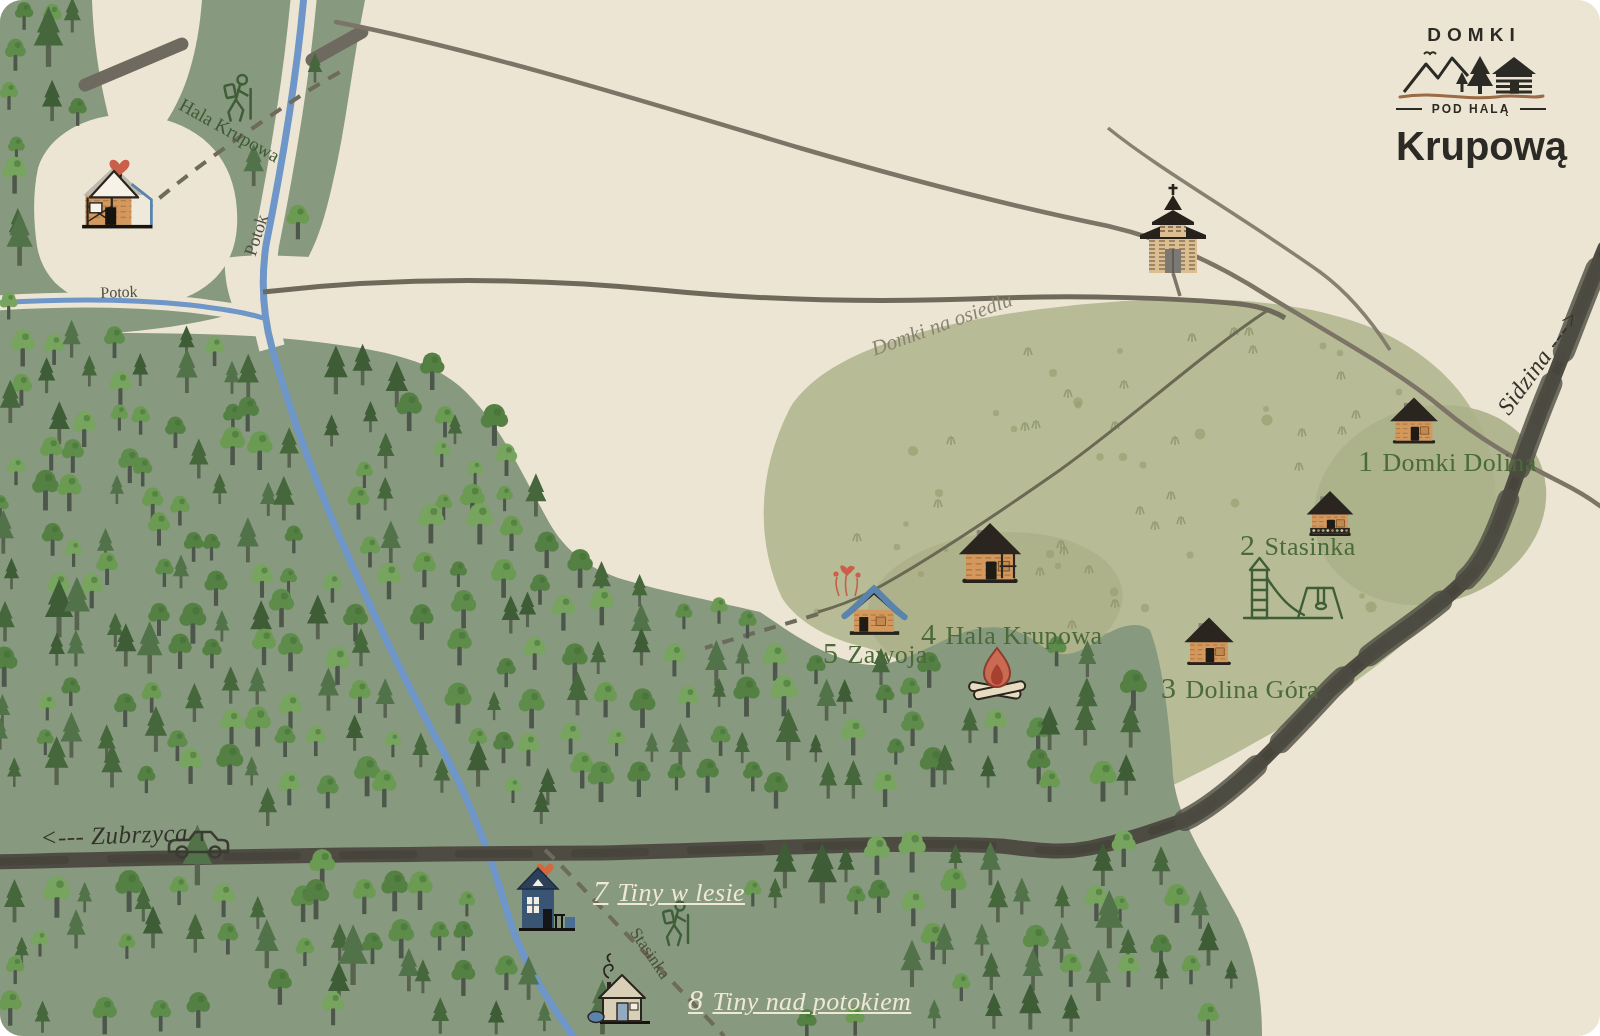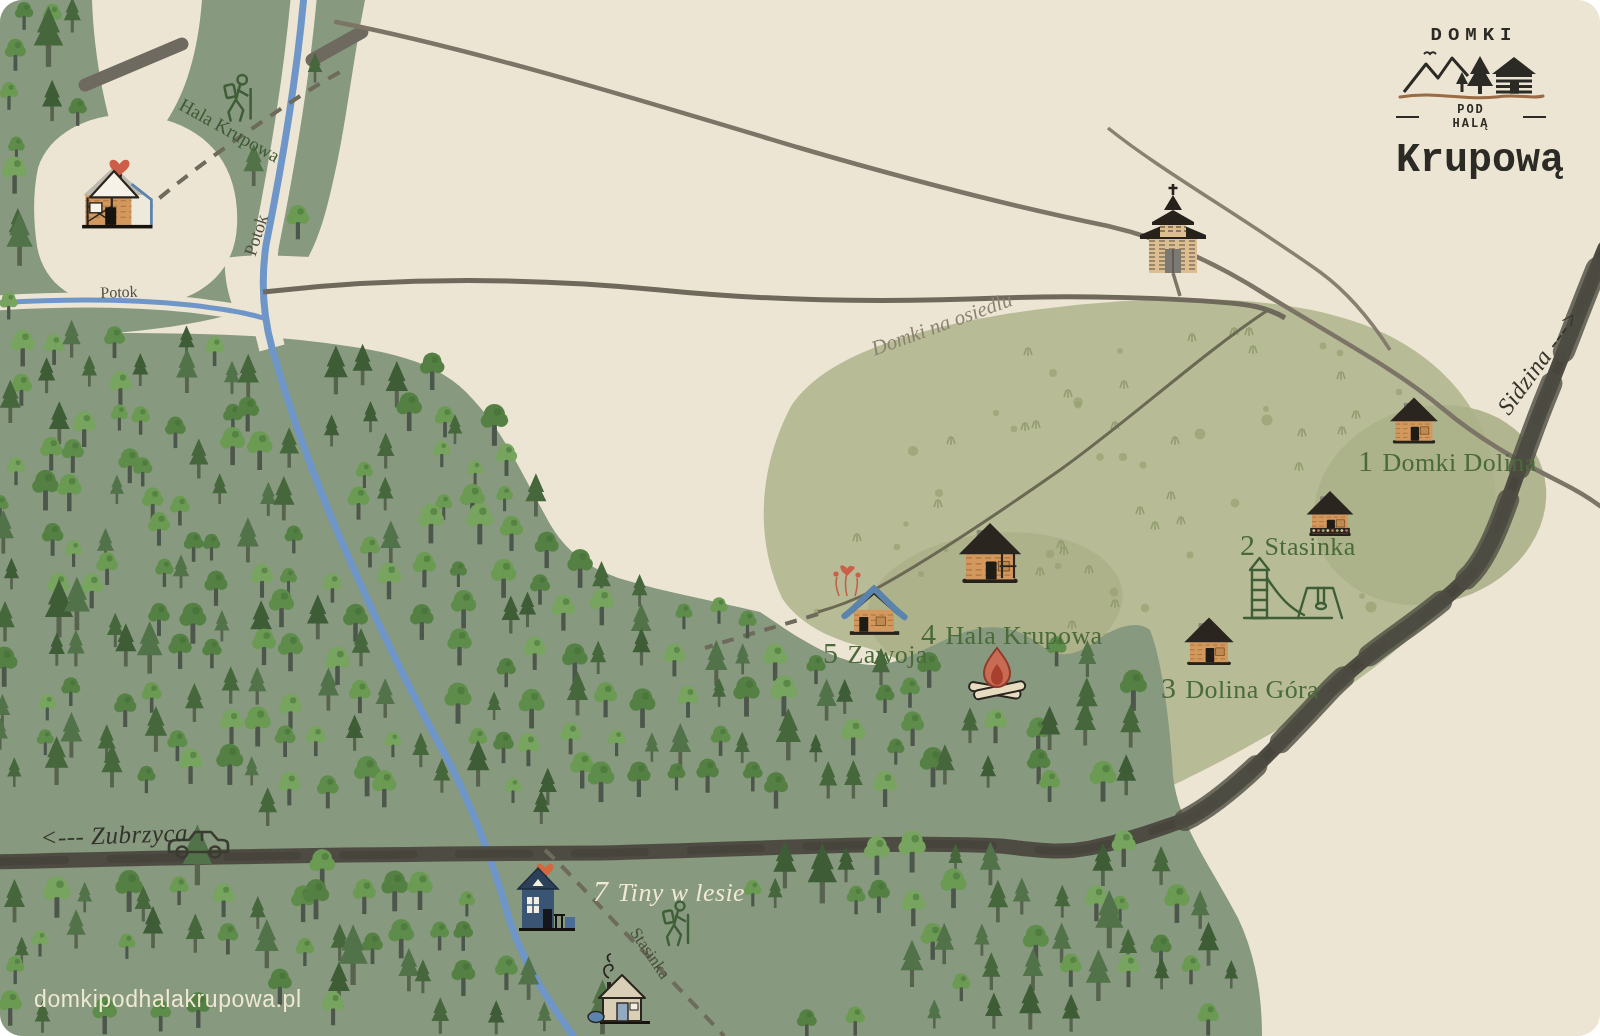--- a/index.html
+++ b/index.html
@@ -2,31 +2,31 @@
 <html style="--background: #EDE5D3; --forest: #87997E; --meadow: #B8BC96; --meadow-dark: #ABB088; --road-dark: #4E4C42; --road-thin: #7C7567; --stream: #6F96C8; --label-green: #4A6A3A; --label-cream: #EFE8D2; --accent-red: #CC5F4A; --cabin-wood: #D2985E; --roof-dark: #2A251E; --cabin-blue: #3A5574;"><head>
 <meta charset="utf-8">
 <style>
   html,body{margin:0;padding:0;background:#ffffff;}
   #map{position:relative;width:1600px;height:1036px;overflow:hidden;border-radius:22px;
        font-family:"Liberation Serif",serif;}
   #terrain{position:absolute;left:0;top:0;}
   .lbl{position:absolute;white-space:nowrap;transform-origin:0 0;}
   .loc{font-size:26px;color:var(--label-green,#4A6A3A);letter-spacing:.4px;}
   .loc .n{font-size:30px;margin-right:9px;}
-  .loc.cream{color:var(--label-cream,#EFE8D2);font-style:italic;}
+  .loc.cream{color:var(--label-cream,#EFE8D2);font-style:italic;text-decoration:underline;}
   .roadlbl{font-size:25px;color:#33332B;font-style:italic;letter-spacing:.5px;}
   .potok{font-size:18px;color:#505046;}
   .traillbl{font-size:19px;color:#3E5A34;}
   .arealbl{font-size:21px;color:#8A8371;font-style:italic;}
   #website{position:absolute;font-family:"Liberation Sans",sans-serif;font-size:23px;
            color:var(--label-cream,#EFE8D2);letter-spacing:.6px;}
   #logo{position:absolute;left:1396px;top:24px;width:150px;text-align:center;color:#2B2A25;
-        font-family:Liberation Mono, monospace;}
+        font-family:Liberation Sans, sans-serif;}
   #logo .l1{font-size:19px;font-weight:bold;letter-spacing:6px;margin-left:6px;}
-  #logo .mid{display:flex;align-items:center;justify-content:space-between;gap:20px;margin-top:-4px;}
+  #logo .mid{display:flex;align-items:center;justify-content:space-between;gap:6px;margin-top:-4px;}
   #logo .mid .rule{display:inline-block;width:26px;height:2px;background:#2B2A25;}
   #logo .l2{font-size:12px;font-weight:bold;letter-spacing:2px;}
   #logo .l3{font-size:40px;font-weight:bold;margin-top:10px;line-height:1;}
 </style>
 </head>
 <body>
 
 <div id="map">
 <svg id="terrain" width="1600" height="1036" viewBox="0 0 1600 1036">
 
@@ -2349,29 +2349,29 @@
         </g>
       </g>
 </svg>
 
 <div class="lbl loc" style="left:1358px;top:444px"><span class="n">1</span><span>Domki Dolina</span></div>
 <div class="lbl loc" style="left:1240px;top:528px"><span class="n">2</span><span>Stasinka</span></div>
 <div class="lbl loc" style="left:1161px;top:671px"><span class="n">3</span><span>Dolina Góra</span></div>
 <div class="lbl loc" style="left:921px;top:617px"><span class="n">4</span><span>Hala Krupowa</span></div>
 <div class="lbl loc" style="left:823px;top:636px"><span class="n">5</span><span>Zawoja</span></div>
 <div class="lbl loc cream" style="left:593px;top:874px"><span class="n">7</span><span>Tiny w lesie</span></div>
+<div class="lbl loc cream" style="left:688px;top:983px"><span class="n">8</span><span>Tiny nad potokiem</span></div>
 
 <div class="lbl roadlbl" style="left:40px;top:824px;transform:rotate(-2deg)">&lt;--- Zubrzyca</div>
 <div class="lbl roadlbl" style="left:1492px;top:404px;transform:rotate(-54deg);font-size:24px">Sidzina ---&gt;</div>
 <div class="lbl potok" style="left:240px;top:252px;transform:rotate(-72deg)">Potok</div>
 <div class="lbl potok" style="left:100px;top:284px;font-size:16px;transform:rotate(-2deg)">Potok</div>
 <div class="lbl traillbl" style="left:186px;top:94px;transform:rotate(29deg)">Hala Krupowa</div>
 <div class="lbl traillbl" style="left:642px;top:924px;transform:rotate(56deg);font-size:17px;color:#4A4F3C">Stasinka</div>
 <div class="lbl arealbl" style="left:868px;top:338px;transform:rotate(-20deg)">Domki na osiedlu</div>
-<div id="website" style="left:34px;top:986px">domkipodhalakrupowa.pl</div>
 
 <div id="logo">
   <div class="l1">DOMKI</div>
   <svg width="150" height="56" viewBox="0 0 150 56">
     <path d="M8,46 L30,18 L42,32 L56,12 L72,30" stroke="#2B2A25" stroke-width="3" fill="none" stroke-linejoin="round"></path>
     <path d="M28,8 q3,-3.5 6,0 q3,-3.5 6,0" stroke="#2B2A25" stroke-width="2" fill="none"></path>
     <g fill="#2B2A25">
       <path d="M84,10 L74,28 L94,28 Z"></path>
           <path d="M84,18 L71,40 L97,40 Z"></path>
           <rect x="82" y="40" width="4" height="8"></rect>

